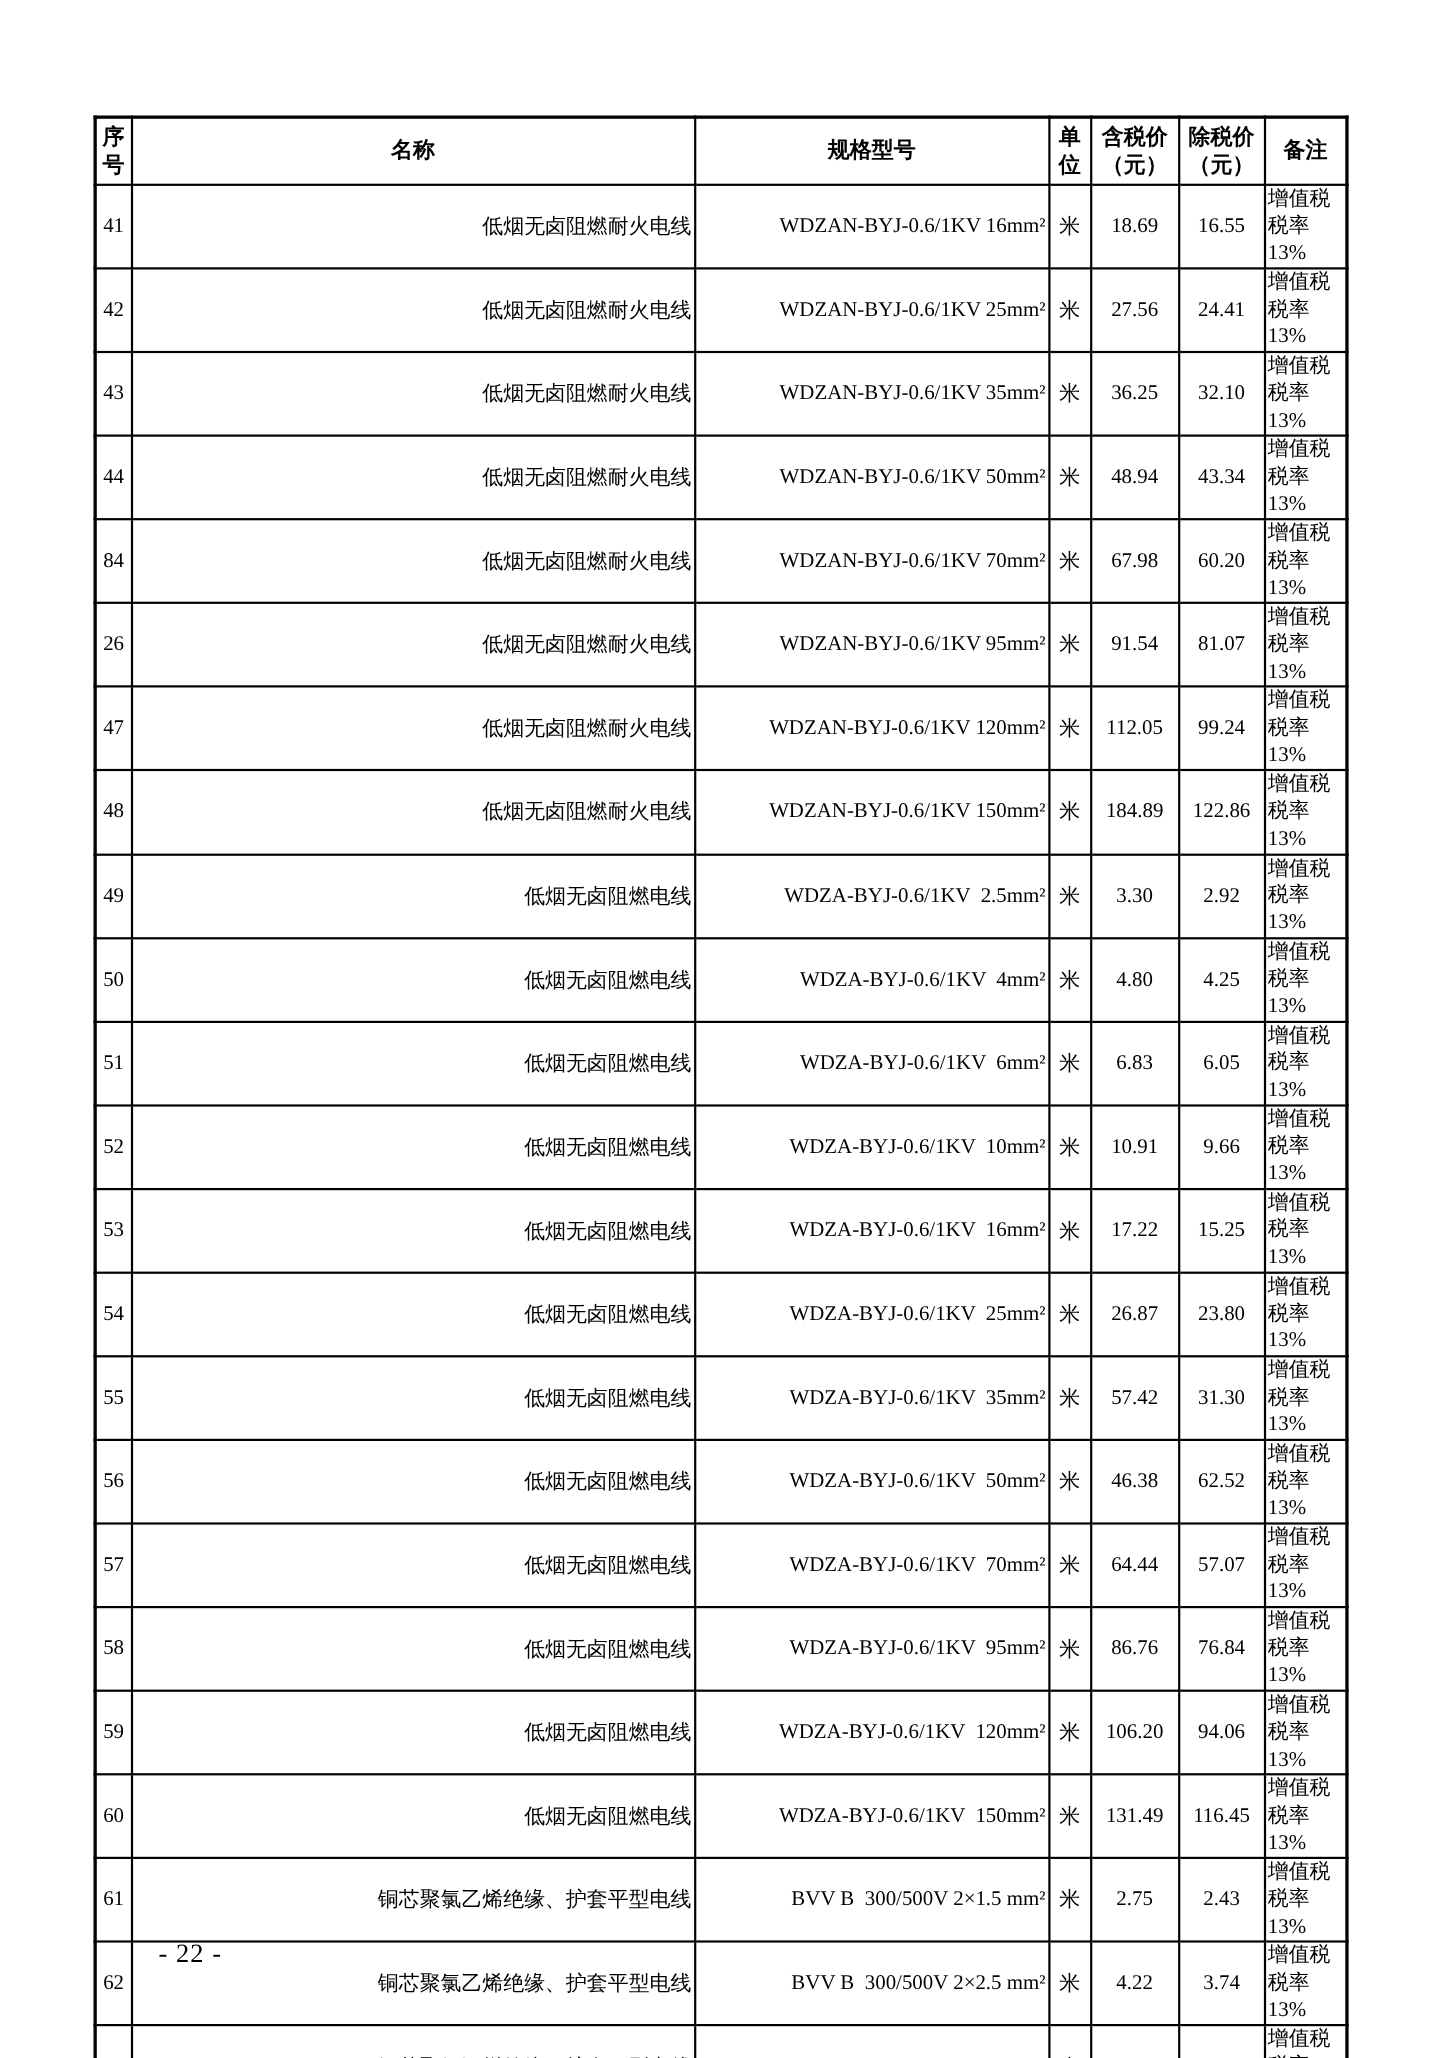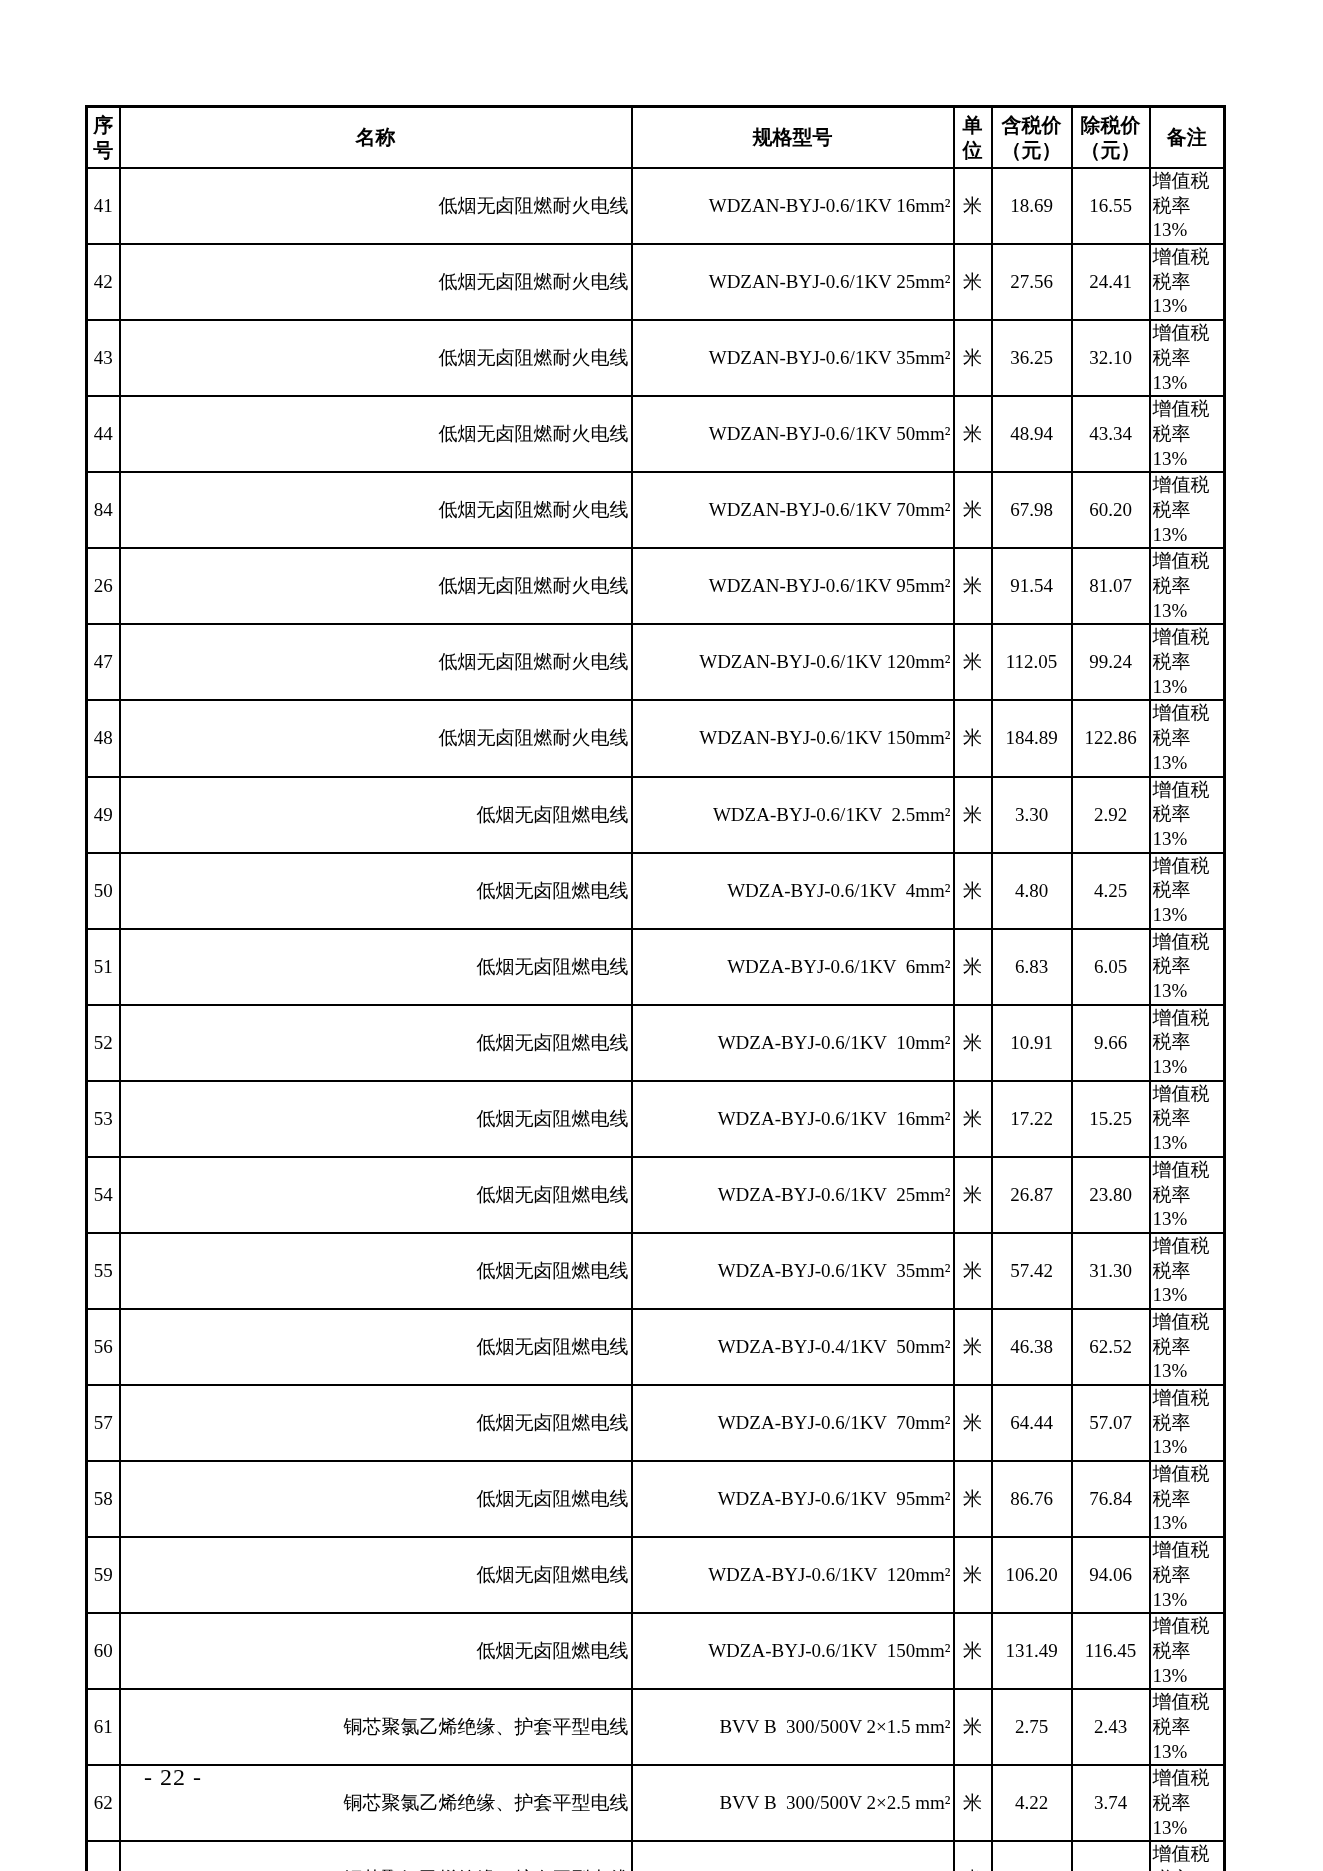--- a/index.html
+++ b/index.html
@@ -213,21 +213,21 @@
     <td class="l spec">WDZA-BYJ-0.6/1KV  35mm²</td>
     <td class="c">米</td>
     <td class="c">57.42</td>
     <td class="c">31.30</td>
     <td class="remark">增值税税率
 13%</td>
   </tr>
       <tr>
     <td class="c">56</td>
     <td class="l">低烟无卤阻燃电线</td>
-    <td class="l spec">WDZA-BYJ-0.4/1KV  50mm²</td>
+    <td class="l spec">WDZA-BYJ-0.6/1KV  50mm²</td>
     <td class="c">米</td>
     <td class="c">46.38</td>
     <td class="c">62.52</td>
     <td class="remark">增值税税率
 13%</td>
   </tr>
       <tr>
     <td class="c">57</td>
     <td class="l">低烟无卤阻燃电线</td>
     <td class="l spec">WDZA-BYJ-0.6/1KV  70mm²</td>

